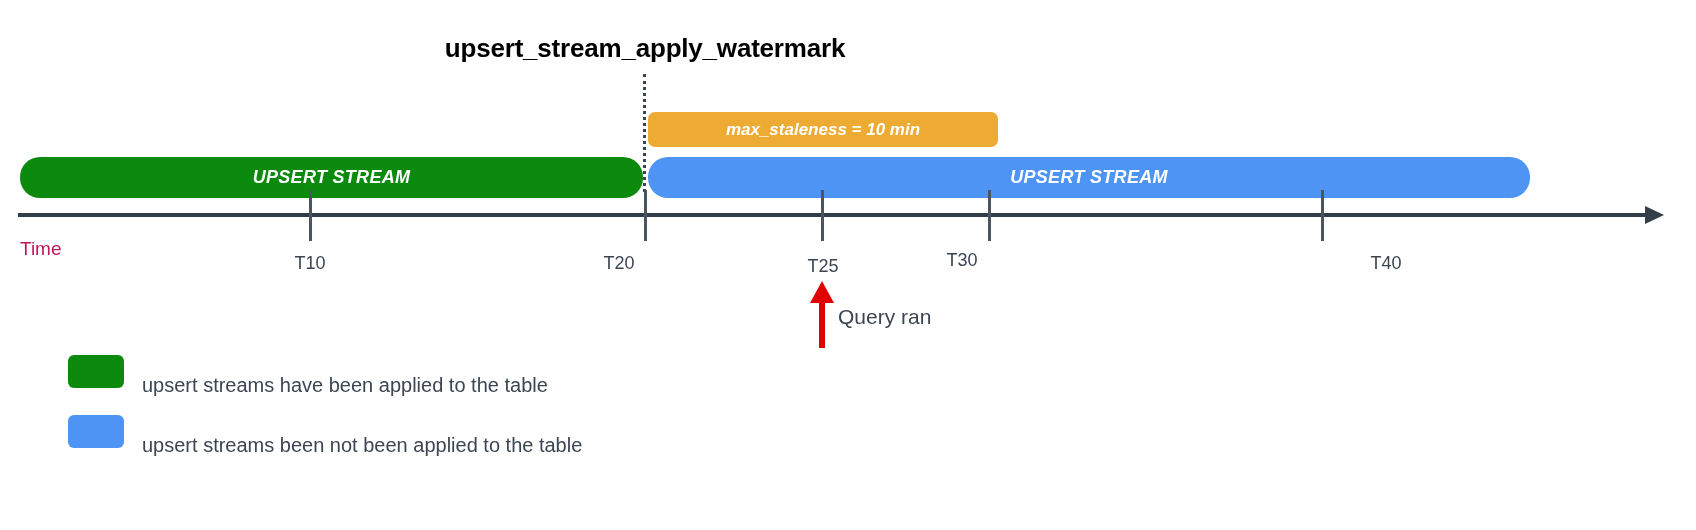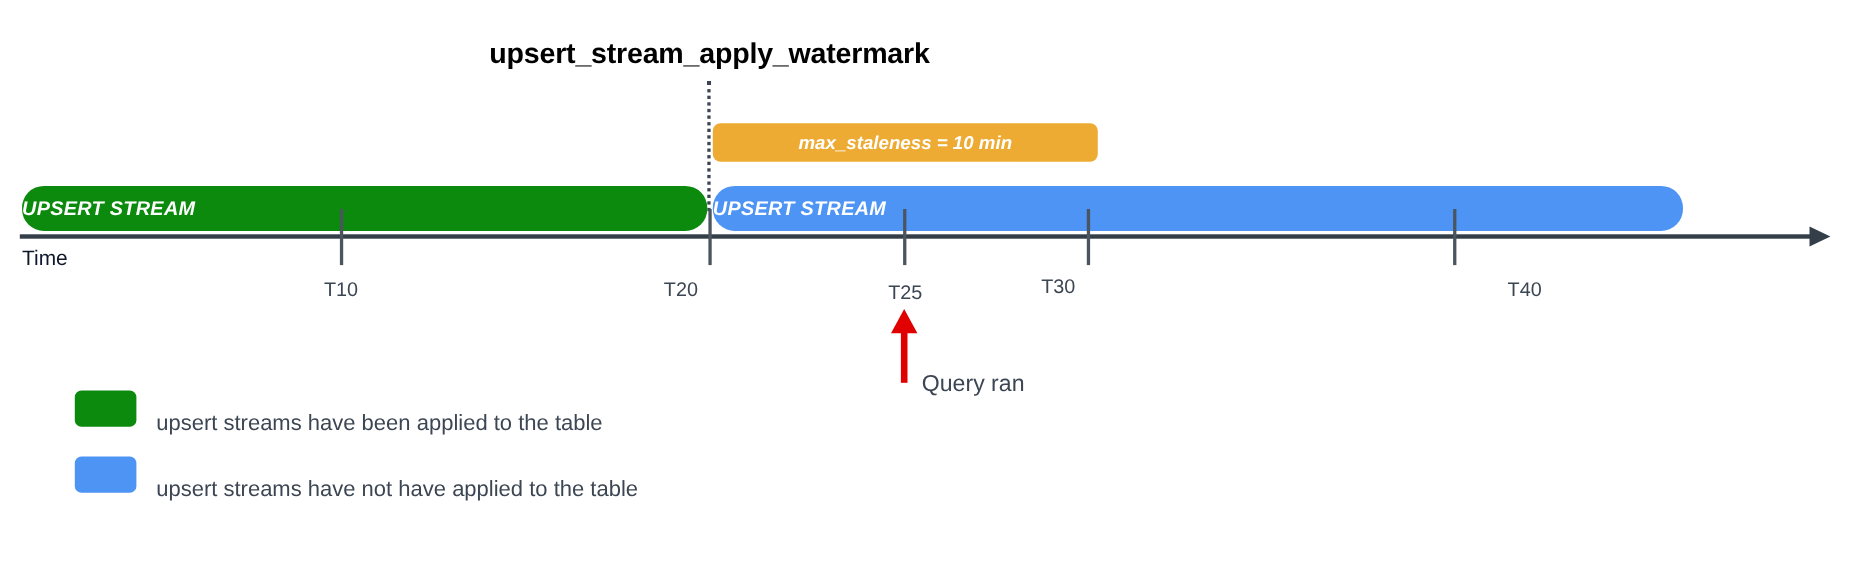--- a/index.html
+++ b/index.html
@@ -60,25 +60,26 @@
     font-size: 17px;
     font-weight: bold;
     font-style: italic;
     color: #ffffff;
     white-space: nowrap;
   }
 
   
   .stream-bar {
     position: absolute;
-    top: 169px;
+    top: 157px;
     height: 41px;
     border-radius: 20px;
     display: flex;
     align-items: center;
+    justify-content: center;
   }
   .stream-bar .bar-label {
     font-size: 18px;
     font-weight: bold;
     font-style: italic;
     color: #ffffff;
     letter-spacing: 0.3px;
     white-space: nowrap;
   }
   .stream-bar.applied {
@@ -123,23 +124,23 @@
     top: 253px;
     font-size: 18px;
     color: #3c4653;
     text-align: center;
     width: 90px;
     margin-left: -45px;
   }
   .axis-caption {
     position: absolute;
     left: 20px;
-    top: 225px;
+    top: 238px;
     font-size: 19px;
-    color: #0f172a;
+    color: #be185d;
   }
 
   
   .query-marker-stem {
     position: absolute;
     left: 819px;
     top: 298px;
     width: 6px;
     height: 50px;
     background: #e00000;
@@ -154,21 +155,20 @@
     border-right: 12px solid transparent;
     border-bottom: 22px solid #e00000;
   }
   .query-marker-label {
     position: absolute;
     left: 838px;
     top: 305px;
     font-size: 21px;
     color: #3c4653;
     white-space: nowrap;
-    margin-top: 32px;
   }
 
   
   .legend {
     position: absolute;
     left: 68px;
     top: 355px;
   }
   .legend-row {
     position: relative;
@@ -236,17 +236,17 @@
   <div class="query-marker-head"></div>
   <div class="query-marker-label">Query ran</div>
 
   <div class="legend">
     <div class="legend-row">
       <div class="legend-swatch" style="background:#0b8a0e"></div>
       <div class="legend-text">upsert streams have been applied to the table</div>
     </div>
     <div class="legend-row">
       <div class="legend-swatch" style="background:#4d94f5"></div>
-      <div class="legend-text">upsert streams have not have applied to the table</div>
+      <div class="legend-text">upsert streams been not been applied to the table</div>
     </div>
   </div>
 
 </div>
 
 </body></html>

